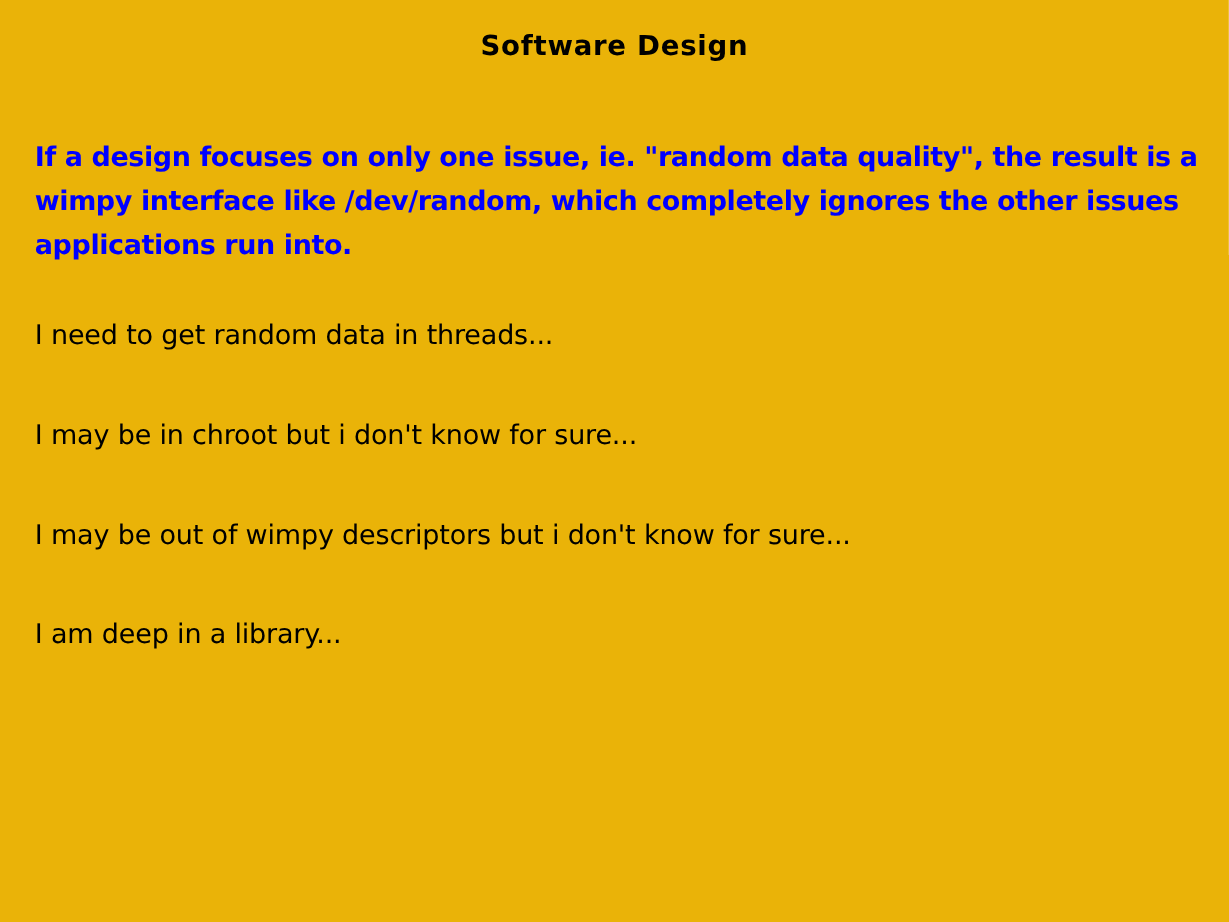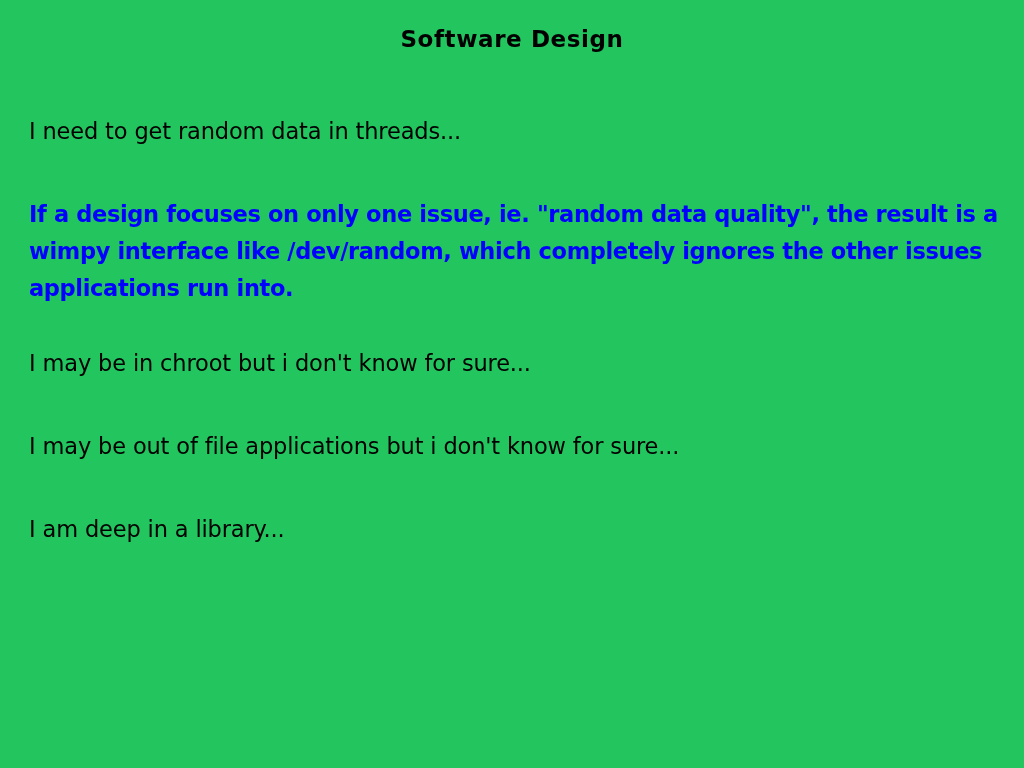--- a/index.html
+++ b/index.html
@@ -14,21 +14,21 @@
     height: 768px;
     overflow: hidden;
     font-family: "DejaVu Sans", sans-serif;
     -webkit-font-smoothing: antialiased;
   }
 
   .slide {
     position: relative;
     width: 1024px;
     height: 768px;
-    background: #22c55e;
+    background: #eab308;
     box-sizing: border-box;
   }
 
   
   .slide-title {
     position: absolute;
     left: 0;
     top: 24px;
     width: 1024px;
     text-align: center;
@@ -75,26 +75,26 @@
 </style>
 </head>
 <body>
 
 <div class="slide">
 
   <div class="slide-title">Software Design</div>
 
   <div class="body-block">
 
+    <p class="para highlight">If a design focuses on only one issue, ie. "random data quality", the result is a wimpy interface like /dev/random, which completely ignores the other issues applications run into.</p>
+
     <p class="para">I need to get random data in threads...</p>
-
-    <p class="para highlight">If a design focuses on only one issue, ie. "random data quality", the result is a wimpy interface like /dev/random, which completely ignores the other issues applications run into.</p>
 
     <p class="para">I may be in chroot but i don't know for sure...</p>
 
-    <p class="para">I may be out of file applications but i don't know for sure...</p>
+    <p class="para">I may be out of wimpy descriptors but i don't know for sure...</p>
 
     <p class="para">I am deep in a library...</p>
 
 
   </div>
 
 </div>
 
 </body></html>

